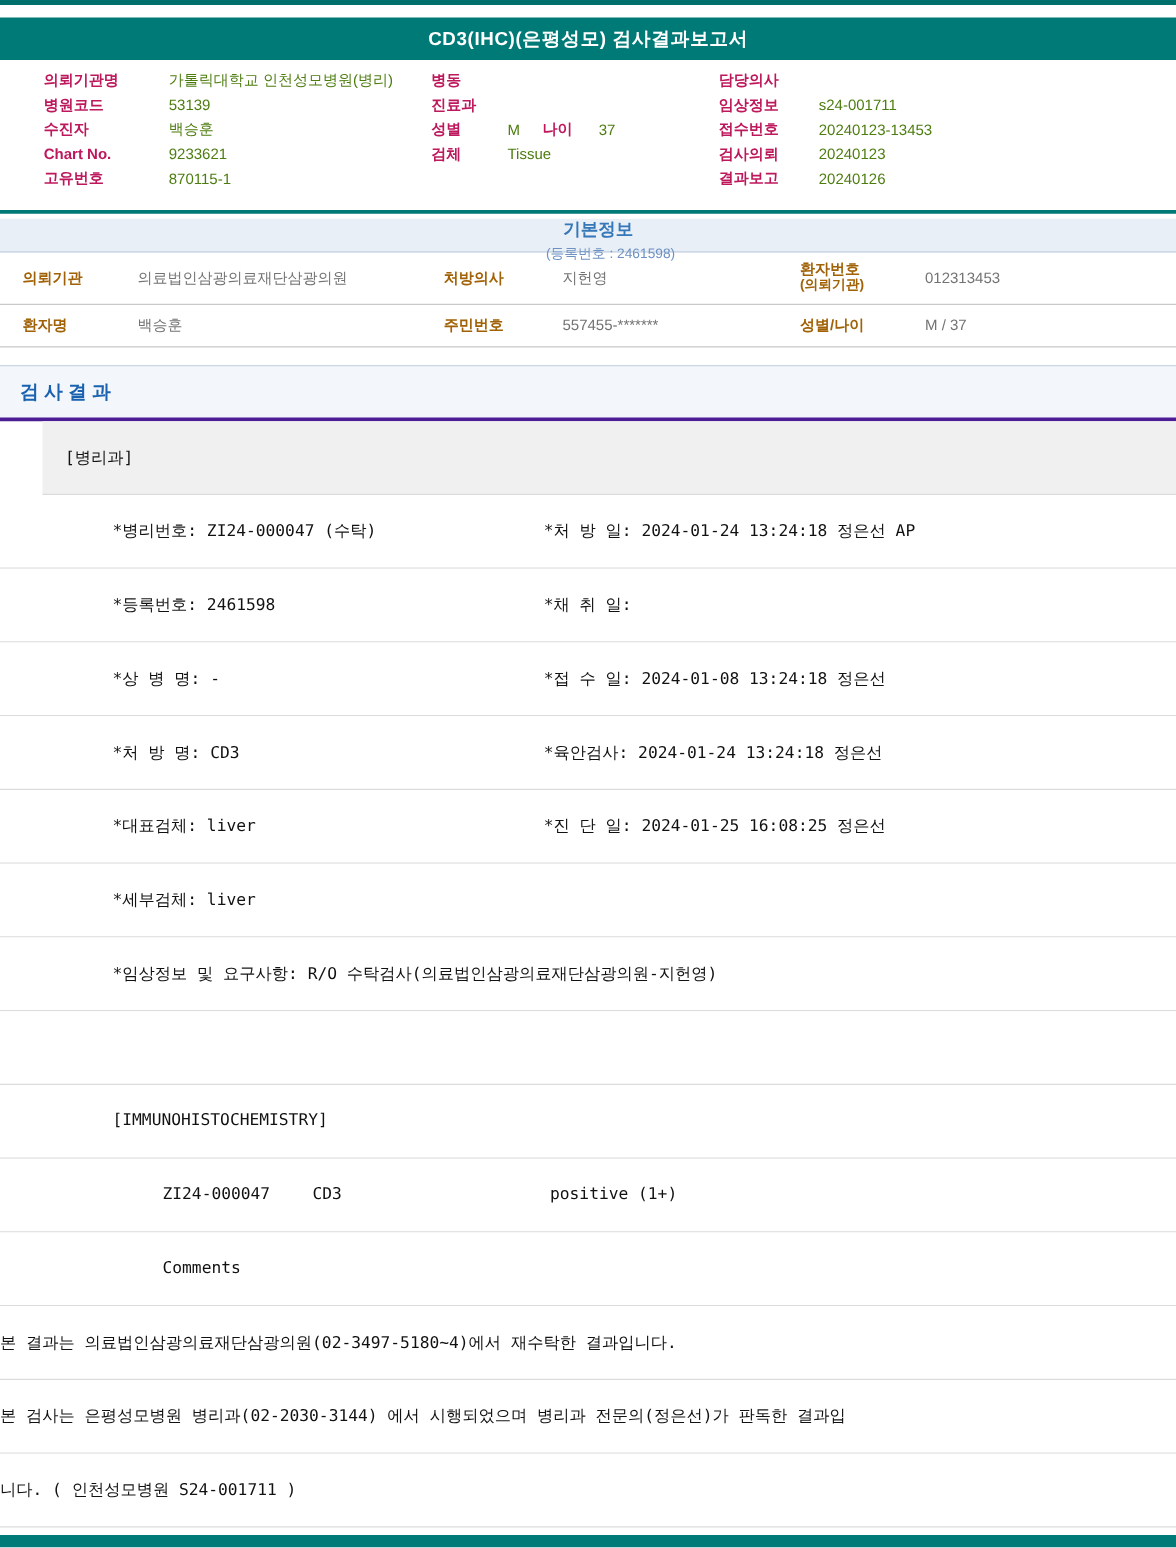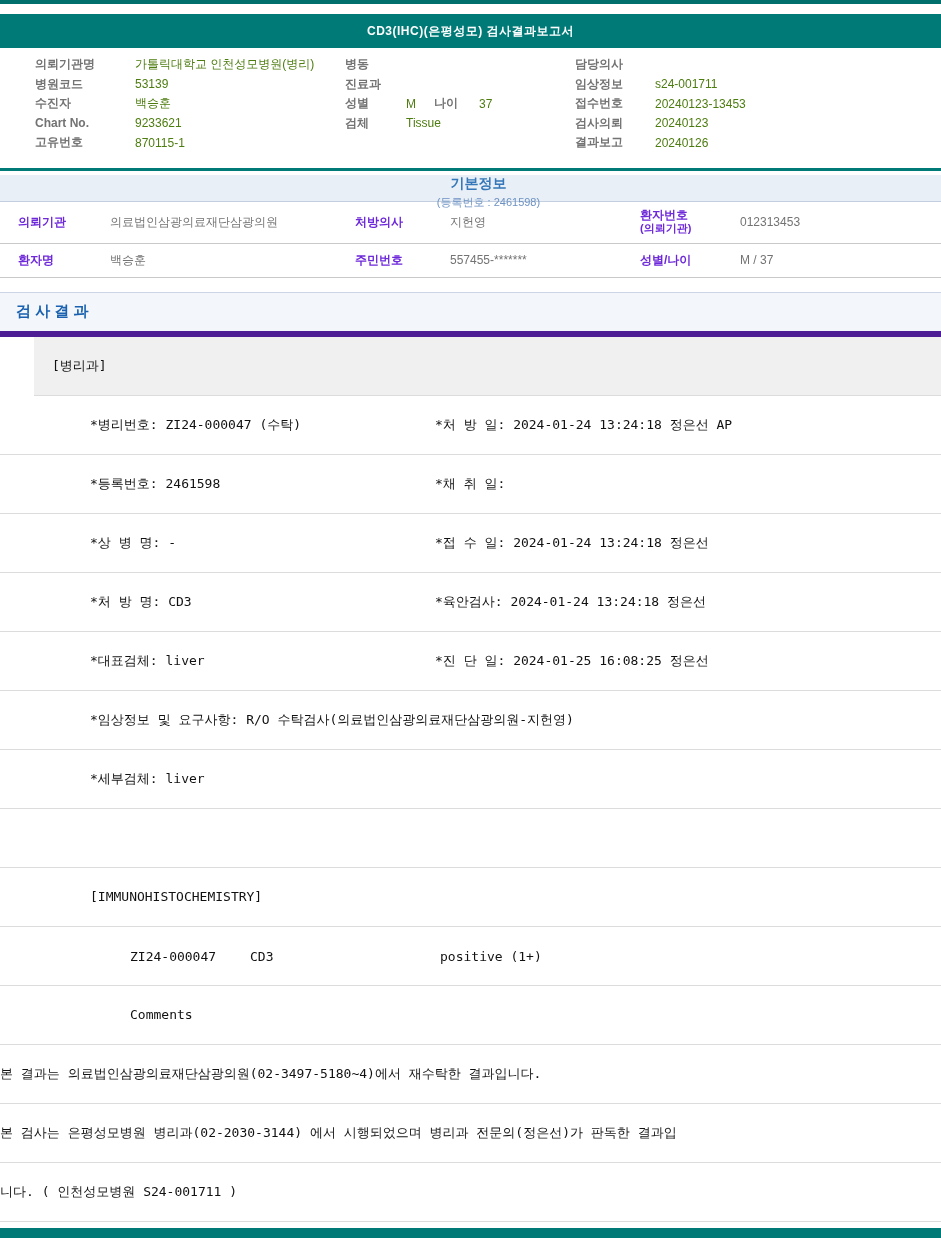--- a/index.html
+++ b/index.html
@@ -5,29 +5,29 @@
   * { margin:0; padding:0; box-sizing:border-box; }
   html,body { background:#fff; }
   body {
     width:941px; height:1238px; position:relative; overflow:hidden;
     font-family:"Liberation Sans","DejaVu Sans",sans-serif; color:#222;
   }
   .top-strip { height:4px; background:#016f6c; width:100%; }
   .title-bar {
     margin-top:10px; height:34px; background:#007a77; color:#fff;
     display:flex; align-items:center; justify-content:center;
-    font-size:12px; font-weight:bold; letter-spacing:.5px;
+    font-size:15px; font-weight:bold; letter-spacing:.5px;
   }
   
   .phead { display:flex; padding:7px 0 6px 35px; }
   .phead .col-left  { width:310px; }
   .phead .col-mid   { width:230px; }
   .phead .col-right { flex:1; }
   .prow { height:19.5px; display:flex; align-items:center; font-size:12px; }
-  .prow .lbl { font-weight:bold; color:#737373; display:inline-block; }
+  .prow .lbl { font-weight:bold; color:#be185d; display:inline-block; }
   .col-left  .lbl { width:100px; }
   .col-mid   .lbl { width:61px; }
   .col-right .lbl { width:80px; }
   .prow .val { color:#4d7c0f;text-align:center; }
   .prow .lbl2 { font-weight:bold; width:45px; margin-left:18px; }
   .teal-divider { height:3px; background:#007a77; width:100%; margin-top:9px; }
   
   .basic-bar {
     margin-top:4px; height:27px; background:#e9eff7;
     display:flex; align-items:center; padding-left:16px;
@@ -36,29 +36,29 @@
   }
   .basic-bar .t { color:#3577b8; font-weight:bold; font-size:14px; }
   .basic-bar .n { color:#6d92c2; font-size:11px; margin-left:20px; margin-top:2px; }
   .btable { width:100%; font-size:12px; }
   .brow {
     display:grid; grid-template-columns:95px 245px 95px 190px 100px 1fr;
     align-items:center; border-bottom:1px solid #c9c9c9;
   }
   .brow.r1 { min-height:42px; }
   .brow.r2 { min-height:34px; }
-  .brow .bl { font-weight:bold; color:#6d28d9; padding-left:18px; }
+  .brow .bl { font-weight:bold; color:#a16207; padding-left:18px; }
   .brow .bl.inner { padding-left:15px; }
   .brow .bv { color:#737373; padding-left:15px; }
   .brow .stack { display:flex; flex-direction:column; line-height:13px; justify-content:center; }
   .brow .stack .s2 { font-size:11px; }
   
   .res-bar {
     margin-top:14px; height:45px; background:#f3f6fa;
-    border-top:1px solid #ccd5e3; border-bottom:6px solid #4c1d95;
+    border-top:1px solid #ccd5e3; border-bottom:3px solid #4c1d95;
     display:flex; align-items:center; padding-left:16px;
   }
   .res-bar .t { color:#1a62b0; font-weight:bold; font-size:15px; }
   .rbody { font-family:"DejaVu Sans Mono","Liberation Mono",monospace; font-size:13px; color:#111; }
   .rrow { position:relative; height:59px; display:flex; align-items:center; border-bottom:1px solid #dcdcdc; background:#fff; }
   .rrow.bg-gray { background:#f0f0f0;margin-left:34px; }
   .ind-a { padding-left:18px; }
   .ind-b { padding-left:90px; }
   .ind-c { padding-left:130px; }
   .ind-d { }
@@ -183,35 +183,35 @@
   <div class="rrow">
       <span class="ind-b">*병리번호: ZI24-000047 (수탁)</span>
       <span class="c2">*처 방 일: 2024-01-24 13:24:18  정은선 AP</span>
     </div>
   <div class="rrow">
       <span class="ind-b">*등록번호: 2461598</span>
       <span class="c2">*채 취 일:</span>
     </div>
   <div class="rrow">
       <span class="ind-b">*상 병 명: -</span>
-      <span class="c2">*접 수 일: 2024-01-24 13:24:18  정은선</span>
+      <span class="c2">*접 수 일: 2024-01-08 13:24:18  정은선</span>
     </div>
   <div class="rrow">
       <span class="ind-b">*처 방 명: CD3</span>
       <span class="c2">*육안검사: 2024-01-24 13:24:18  정은선</span>
     </div>
   <div class="rrow">
       <span class="ind-b">*대표검체: liver</span>
       <span class="c2">*진 단 일: 2024-01-25 16:08:25  정은선</span>
     </div>
   <div class="rrow">
+      <span class="ind-b">*세부검체: liver</span>
+    </div>
+  <div class="rrow">
       <span class="ind-b">*임상정보 및 요구사항: R/O 수탁검사(의료법인삼광의료재단삼광의원-지헌영)</span>
-    </div>
-  <div class="rrow">
-      <span class="ind-b">*세부검체: liver</span>
     </div>
   <div class="rrow">
       <span class="ind-b"></span>
     </div>
   <div class="rrow">
       <span class="ind-b">[IMMUNOHISTOCHEMISTRY]</span>
     </div>
   <div class="rrow">
       <span class="abs p130">ZI24-000047</span>
       <span class="abs p250">CD3</span>

